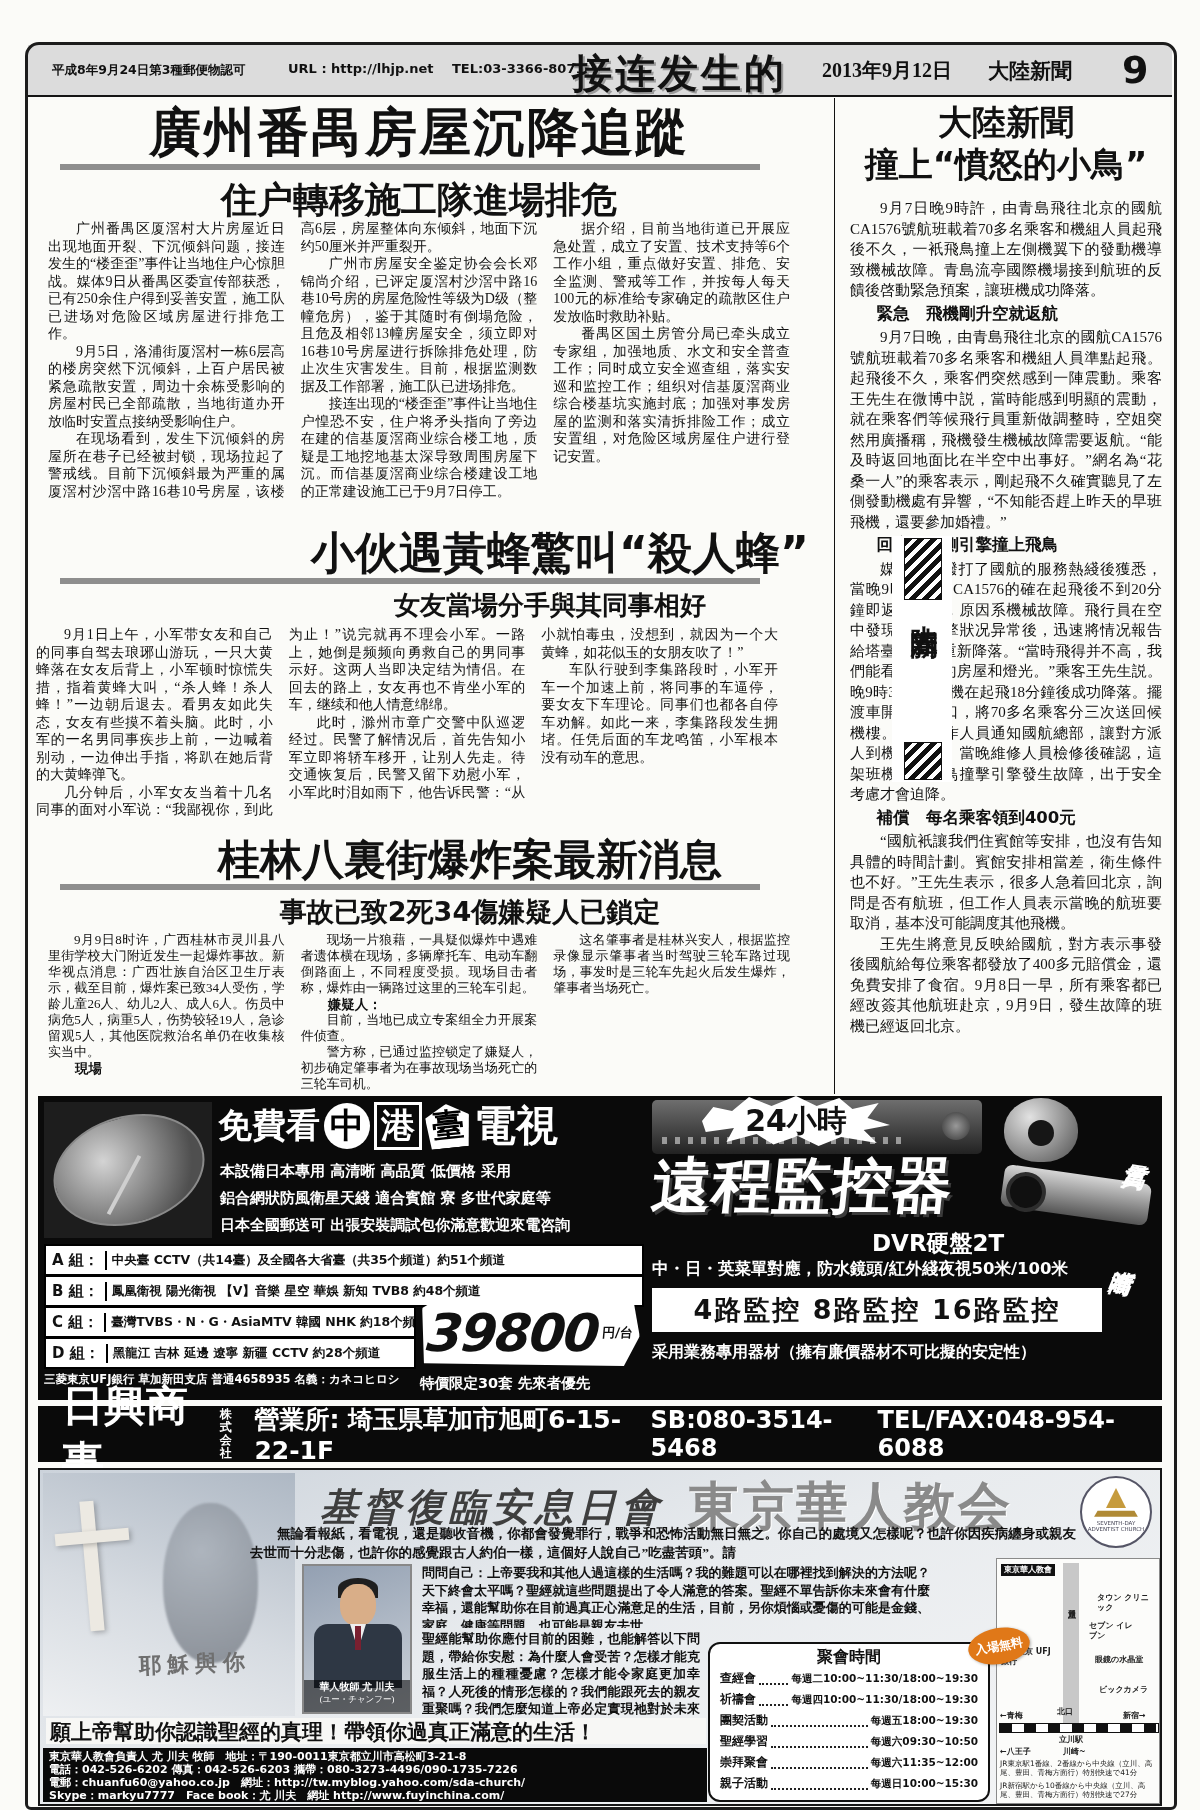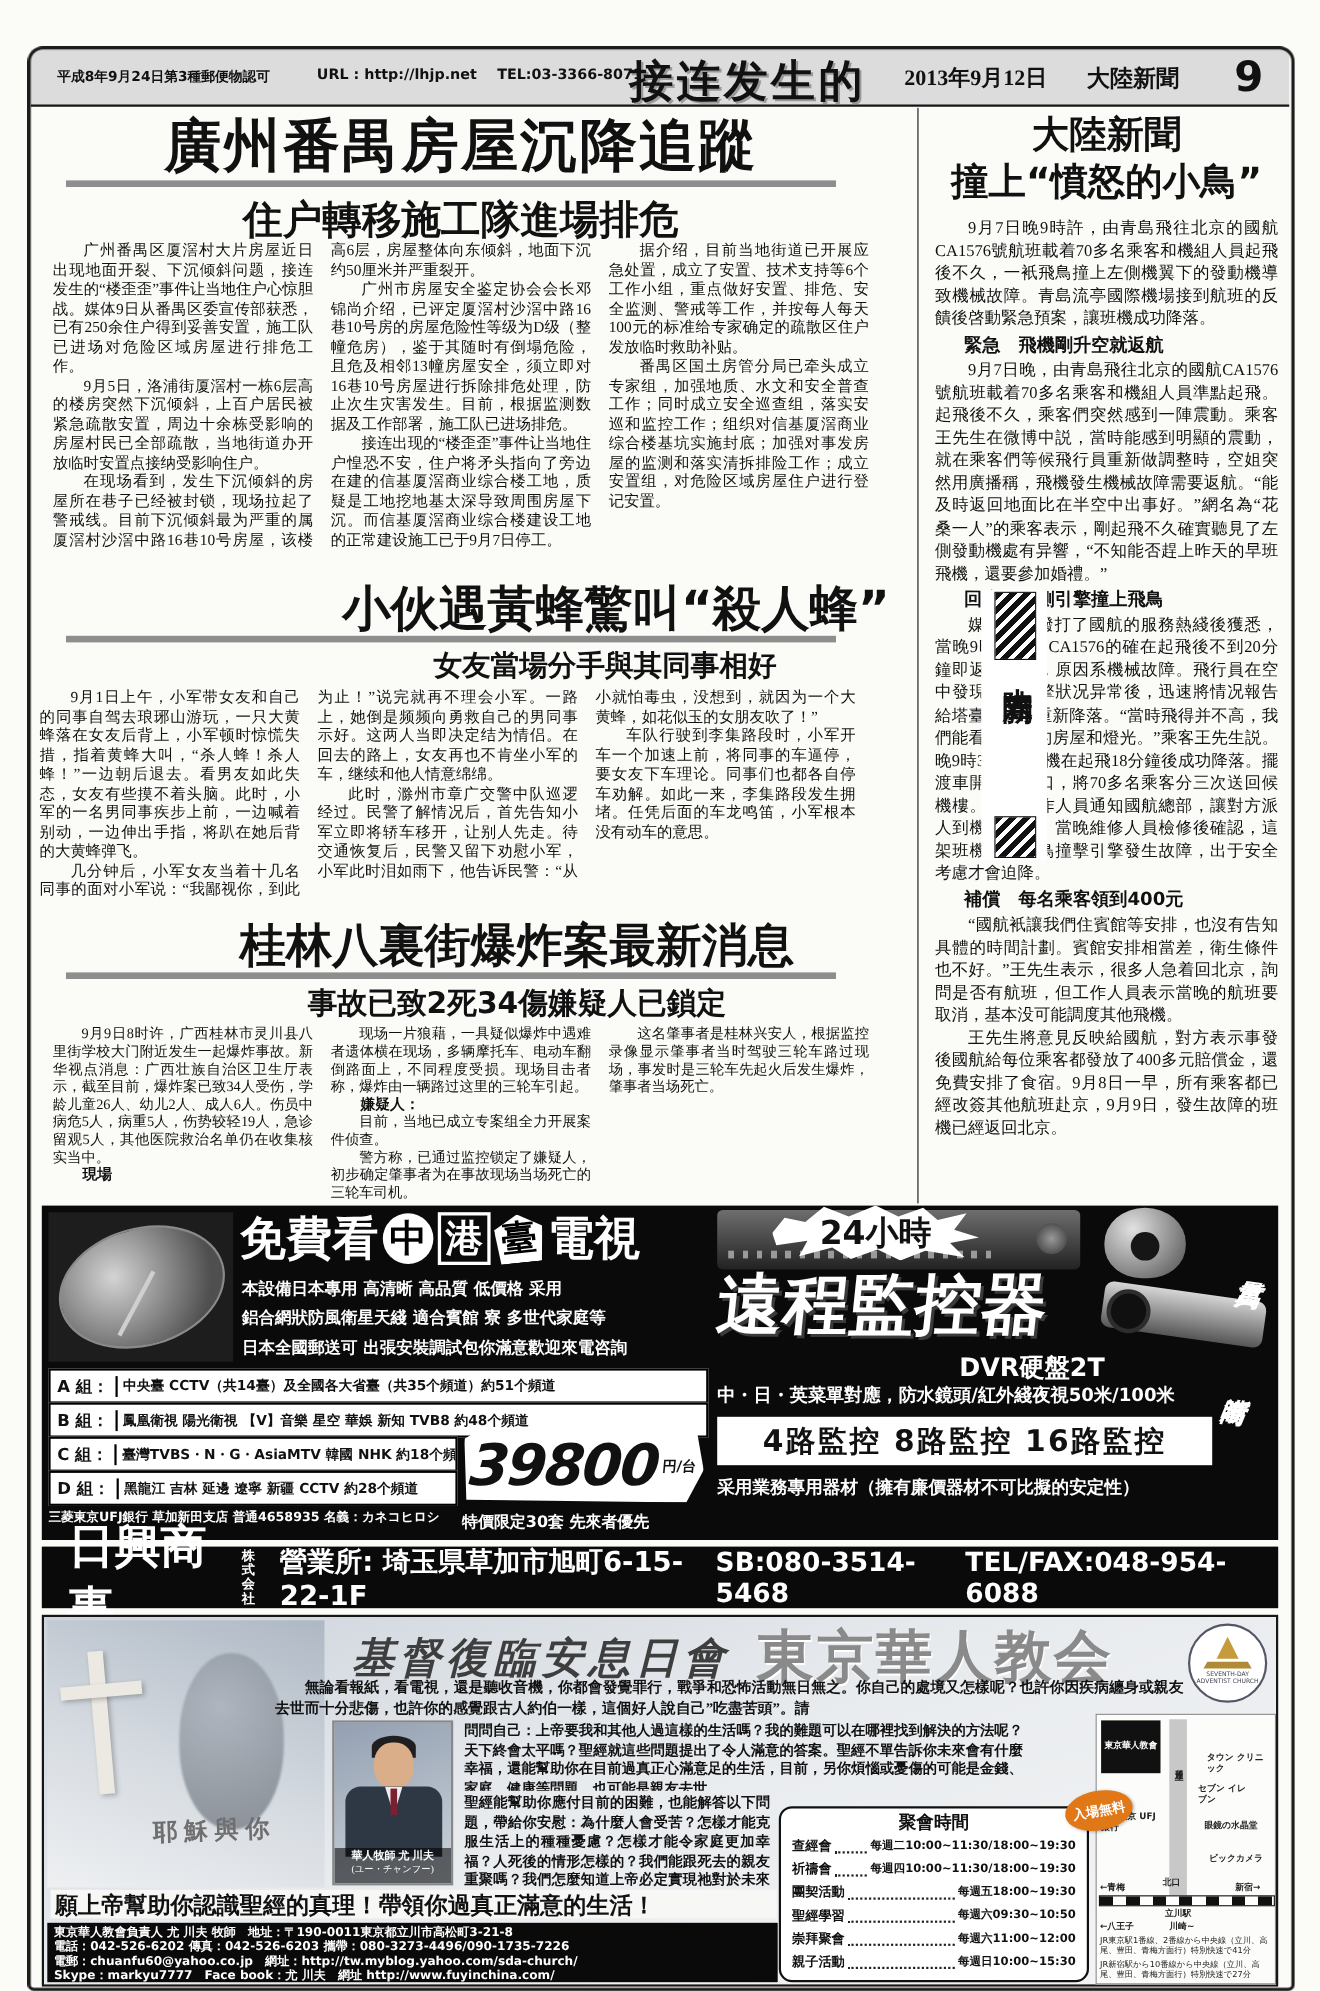--- a/index.html
+++ b/index.html
@@ -105,21 +105,21 @@
   </div>
 
   <div class="a adsbg"></div>
 
   <div class="a" style="left:44px;top:1102px;width:168px;height:136px;background:#1d1d1d;overflow:hidden;">
     <div style="position:absolute;left:8px;top:14px;width:150px;height:104px;border-radius:50%;border:2px solid #8a8a8a;background:radial-gradient(circle at 35% 35%,#d4d4d4,#4f4f4f 75%);transform:rotate(-16deg);"></div>
     <div style="position:absolute;left:78px;top:50px;width:4px;height:66px;background:#cfcfcf;transform:rotate(28deg);"></div>
   </div>
 
   <div class="a" style="left:218px;top:1100px;width:422px;height:52px;display:flex;align-items:center;gap:4px;">
-    <span class="hei w" style="font-size:42px;">免費看</span>
+    <span class="hei w" style="font-size:34px;">免費看</span>
     <span class="hei" style="width:46px;height:46px;background:#fff;color:#000;border-radius:50%;font-size:34px;display:inline-flex;align-items:center;justify-content:center;">中</span>
     <span class="hei w" style="width:42px;height:42px;border:3px solid #fff;font-size:34px;display:inline-flex;align-items:center;justify-content:center;">港</span>
     <span class="hei" style="width:44px;height:44px;background:#fff;color:#000;font-size:32px;display:inline-flex;align-items:center;justify-content:center;transform:rotate(-6deg);clip-path:polygon(50% 0,100% 28%,92% 100%,8% 100%,0 28%);">臺</span>
     <span class="hei w" style="font-size:42px;">電視</span>
   </div>
   <div class="a hei w" style="left:220px;top:1158px;font-size:15px;line-height:27px;">
     <div>本設備日本專用 高清晰 高品質 低價格 采用</div>
     <div>鋁合網狀防風衛星天綫 適合賓館 寮 多世代家庭等</div>
     <div>日本全國郵送可 出張安裝調試包你滿意歡迎來電咨詢</div>
   </div>
@@ -244,31 +244,31 @@
           <span class="mtime">每週五18:00~19:30</span>
         </div>
       <div class="mrow">
           <span class="mname">聖經學習</span>
           <span class="mfill"></span>
           <span class="mtime">每週六09:30~10:50</span>
         </div>
       <div class="mrow">
           <span class="mname">崇拜聚會</span>
           <span class="mfill"></span>
-          <span class="mtime">每週六11:00~12:00</span>
+          <span class="mtime">每週六11:35~12:00</span>
         </div>
       <div class="mrow">
           <span class="mname">親子活動</span>
           <span class="mfill"></span>
           <span class="mtime">每週日10:00~15:30</span>
         </div>
     </div>
 
     <div style="position:absolute;left:956px;top:88px;width:164px;height:246px;background:#fcfcfa;border:1px solid #8a8a8a;box-sizing:border-box;">
-      <div class="maplbl" style="left:4px;top:5px;background:#111;color:#fff;padding:19px 3px;font-family:Liberation Mono, monospace;">東京華人教會</div>
+      <div class="maplbl" style="left:4px;top:5px;background:#111;color:#fff;padding:1px 3px;">東京華人教會</div>
       <div style="position:absolute;left:66px;top:4px;width:16px;height:160px;background:#c8c8c8;"></div>
       <div class="maplbl vert" style="left:69px;top:44px;height:70px;font-size:8px;">立川通り</div>
       <div class="maplbl" style="left:100px;top:34px;width:56px;">タウン クリニック</div>
       <div class="maplbl" style="left:92px;top:62px;width:50px;">セブン イレブン</div>
       <div class="maplbl" style="left:4px;top:88px;width:56px;">三菱東京 UFJ銀行</div>
       <div class="maplbl" style="left:98px;top:96px;width:60px;">眼鏡の水晶堂</div>
       <div class="maplbl" style="left:102px;top:126px;width:56px;">ビックカメラ</div>
       <div class="maplbl" style="left:60px;top:148px;">北口</div>
       <div class="maplbl" style="left:126px;top:152px;">新宿→</div>
       <div class="maplbl" style="left:3px;top:152px;">←青梅</div>

